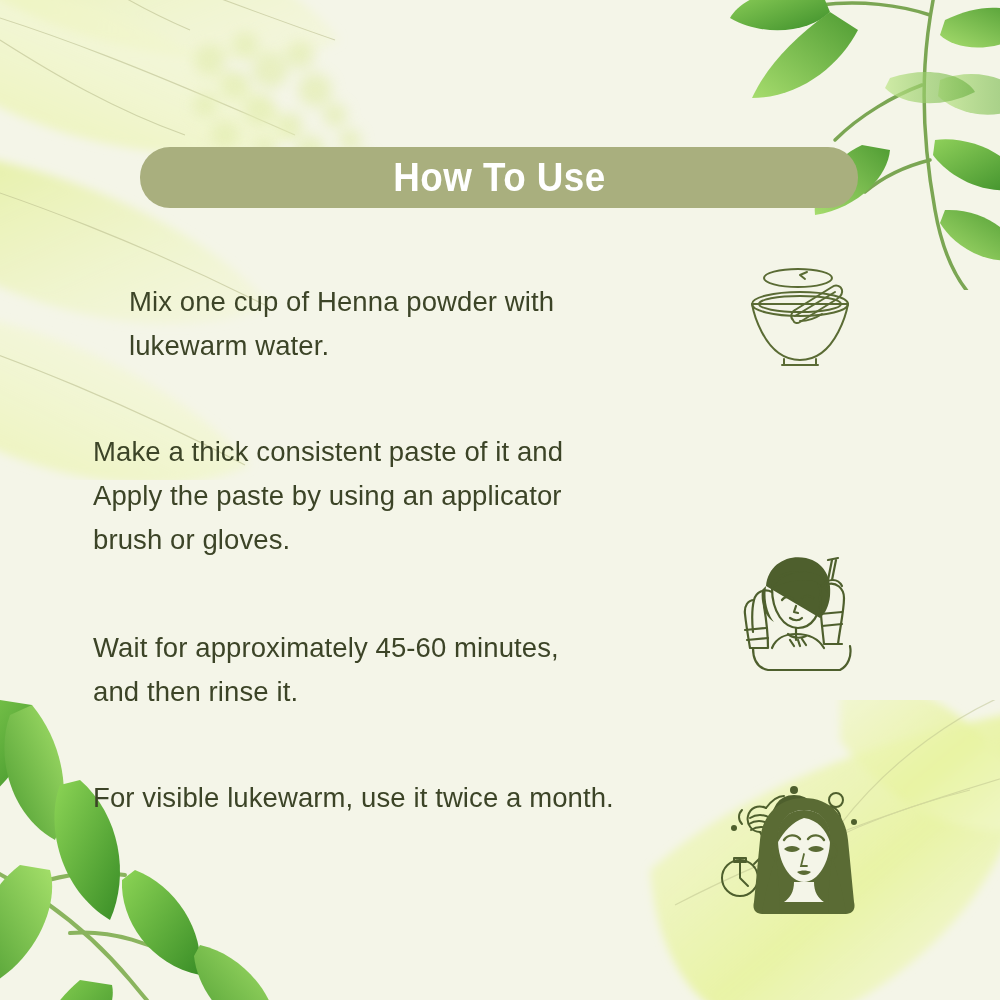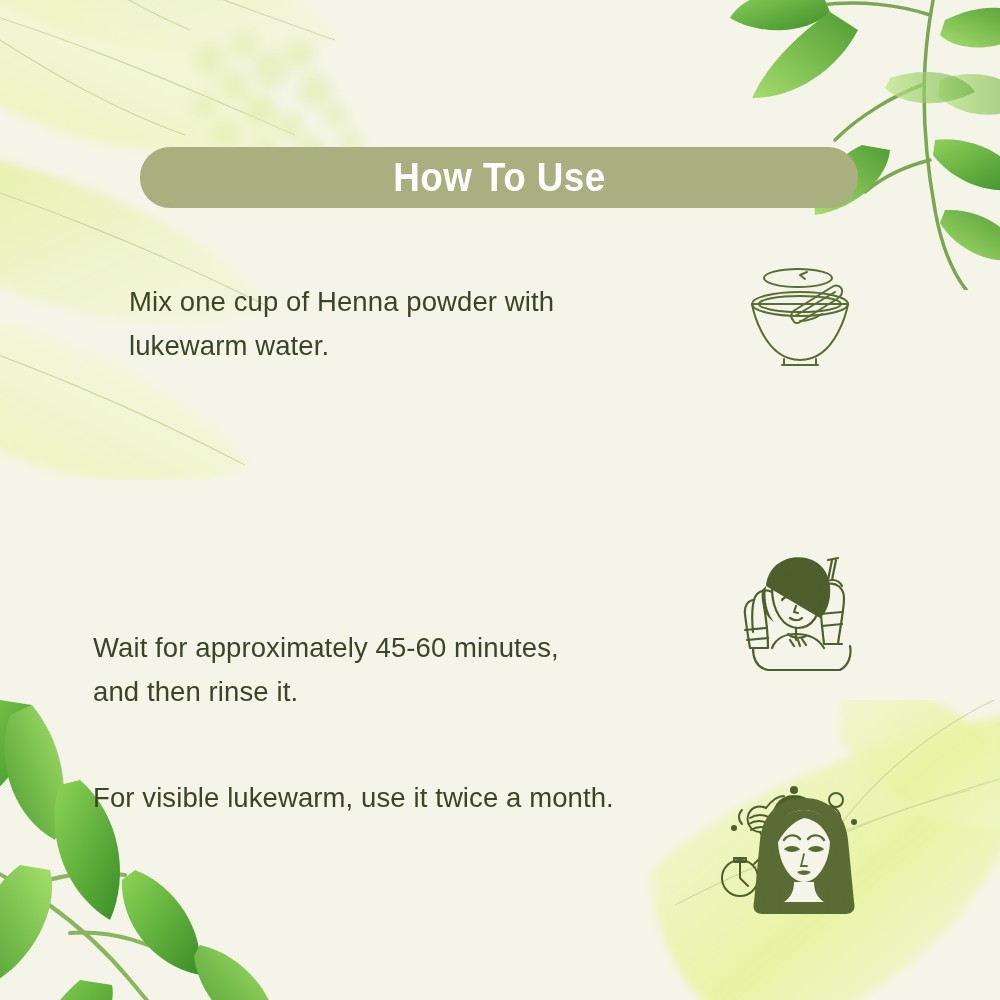--- a/index.html
+++ b/index.html
@@ -258,20 +258,23 @@
           <path d="M 46 95 L 46 101 L 78 101 L 78 95"></path>
           <path d="M 44 101 L 80 101"></path>
           <path d="M 62 57 C 70 57 78 54 84 50"></path>
           <path d="M 55 56 C 52 53 53 48 57 46 L 94 23 C 98 20 103 22 104 26 C 105 30 102 33 99 35 L 62 58 C 59 60 56 59 55 56 Z"></path>
           <path d="M 57 52 L 97 28"></path>
         </g>
       </svg>
     </div>
 
     <div class="step" id="step-2">
+      <div class="step-text">Make a thick consistent paste of it and
+Apply the paste by using an applicator
+brush or gloves.</div>
       <svg class="step-icon" id="icon-2" viewBox="0 0 140 122">
         <g fill="none" stroke="#4e5f2d" stroke-width="2.2" stroke-linecap="round" stroke-linejoin="round">
 
           <path d="M 38 34 C 40 12 60 2 78 6 C 96 10 104 26 102 44 C 101 54 97 62 92 66" fill="#4e5f2d" stroke="none"></path>
           <path d="M 38 34 C 36 50 40 62 46 70 C 38 66 32 52 34 38 Z" fill="#4e5f2d" stroke="none"></path>
 
           <path d="M 44 36 C 44 60 56 76 70 76 C 84 76 93 62 93 44 C 93 30 86 20 72 20 C 56 20 44 26 44 36 Z"></path>
 
           <path d="M 44 36 C 52 24 70 16 88 22 C 96 25 100 33 100 42 C 96 34 88 28 78 28 C 64 28 52 32 44 36 Z" fill="#4e5f2d" stroke="none"></path>
 

